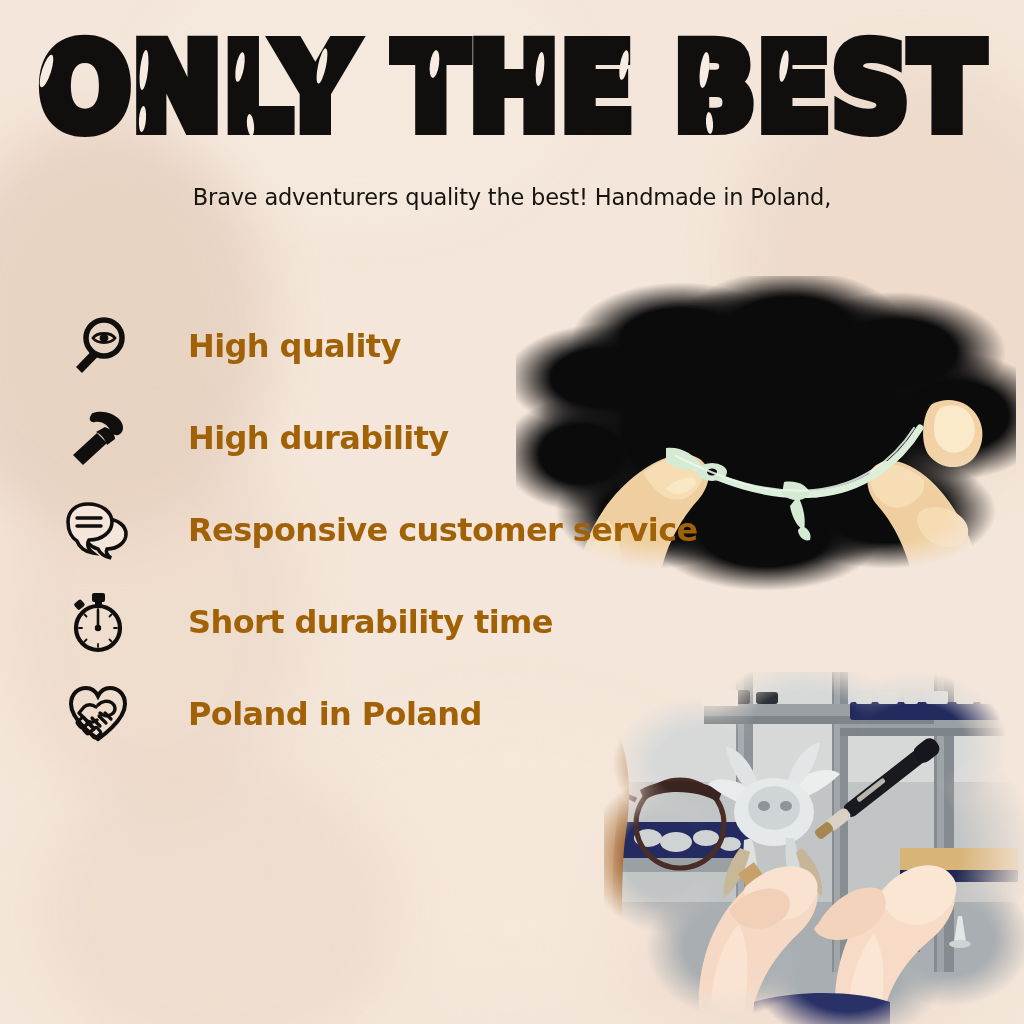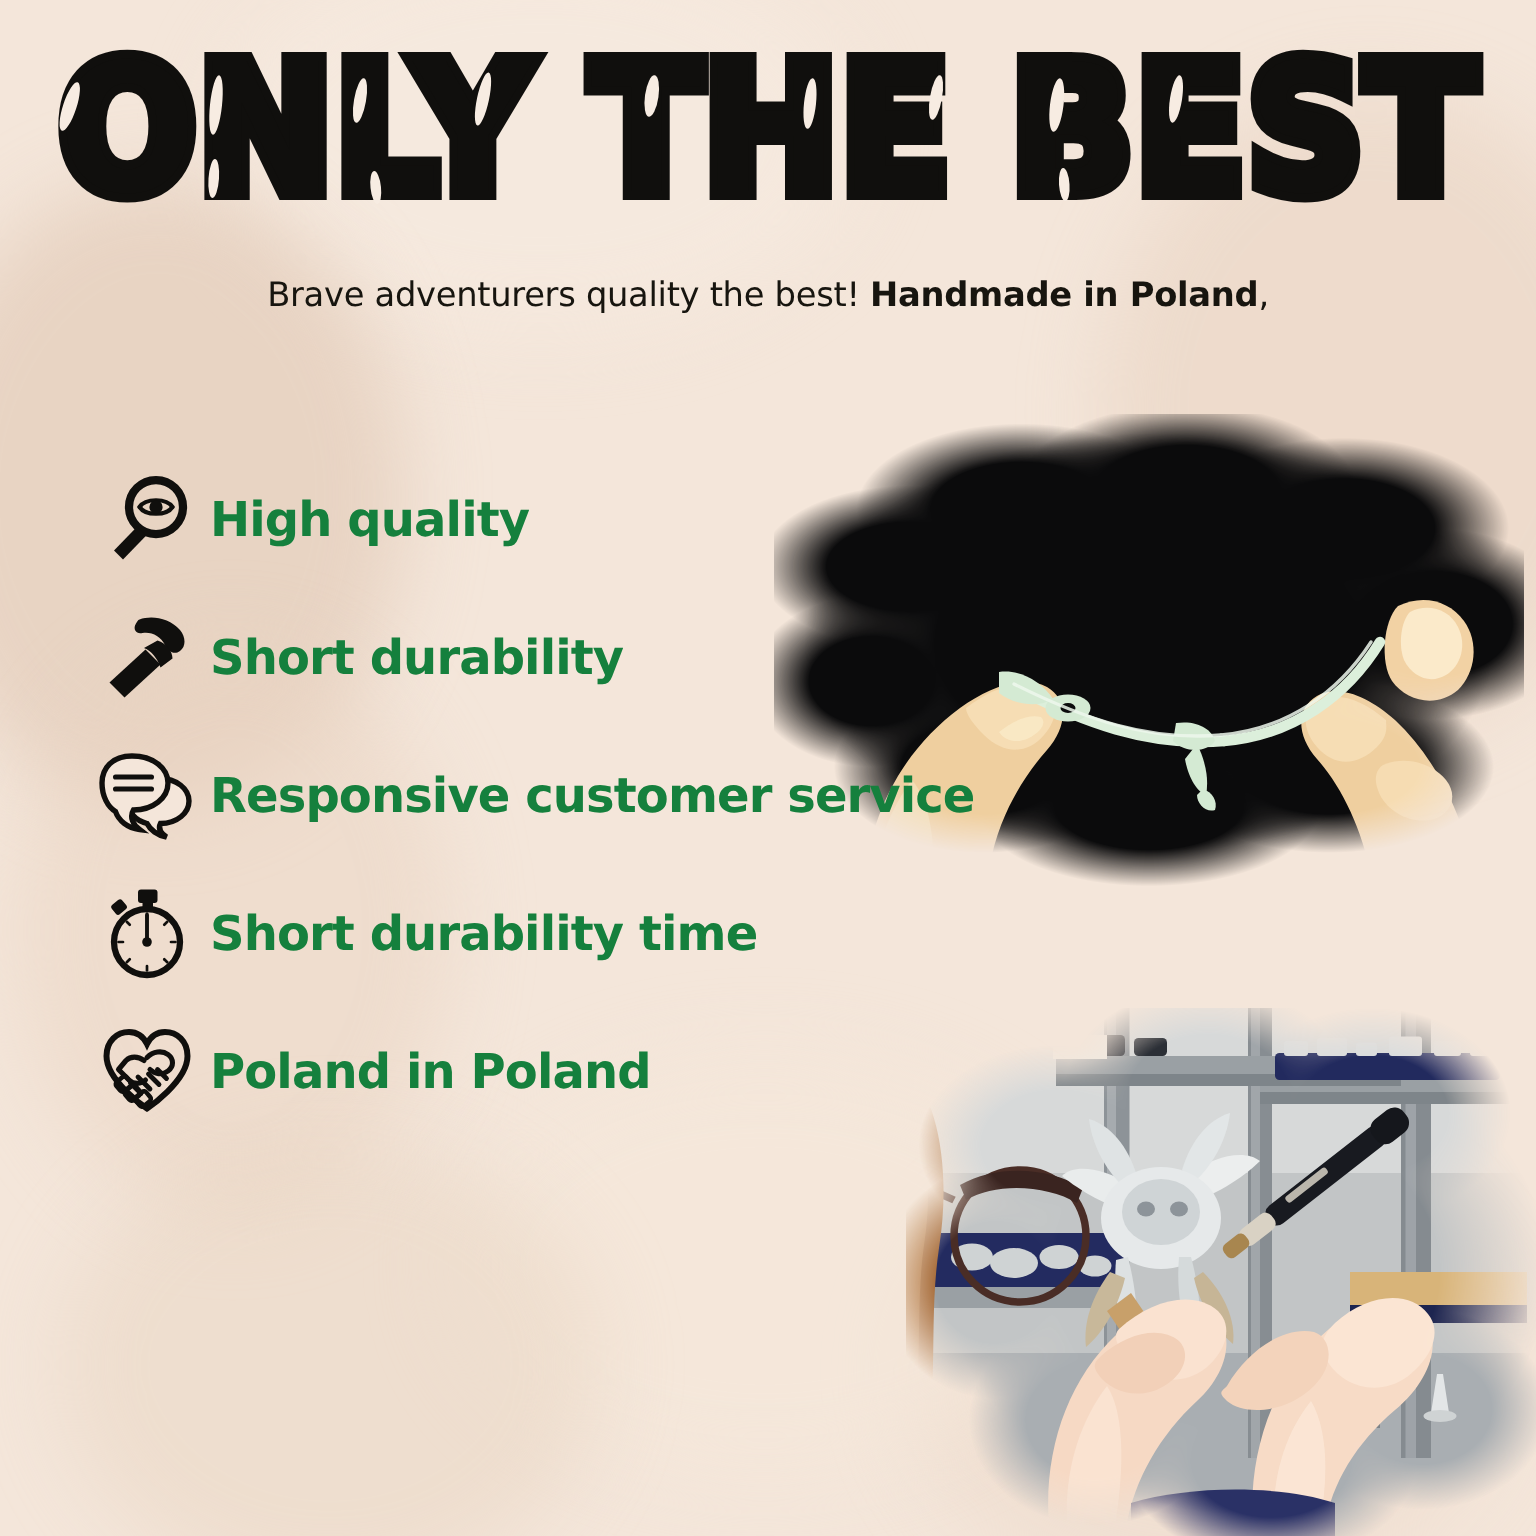--- a/index.html
+++ b/index.html
@@ -82,21 +82,21 @@
   .subtitle {
     position:absolute;
     left:60px; right:60px; top:182px;
     text-align:center;
     font-family:"DejaVu Sans", sans-serif;
     font-size:22.5px;
     line-height:1.42;
     color:#17150f;
     letter-spacing:-.2px;
   }
-  .subtitle b { font-weight:700; }
+  .subtitle b { font-weight:400; }
 
   
   .features {
     position:absolute;
     left:56px; top:300px;
     width:700px;
   }
   .feature-row {
     display:flex;
     align-items:center;
@@ -107,22 +107,23 @@
     flex:0 0 84px;
     display:flex;
     align-items:center;
     justify-content:center;
   }
   .feature-label {
     font-family:"DejaVu Sans", sans-serif;
     font-weight:700;
     font-size:32px;
     letter-spacing:-.6px;
-    color:#15803d;
+    color:#a16207;
     white-space:nowrap;
+    margin-left:48px;
   }
   .feature-icon svg { display:block; }
 
   
   .photo {
     position:absolute;
     overflow:hidden;
   }
   .photo-top {
     left:516px; top:276px;
@@ -390,21 +391,21 @@
 
     <div class="feature-row">
       <div class="feature-icon">
         <svg width="62" height="62" viewBox="0 0 62 62">
           <path d="M26 6 C34 3 46 5 53 13 C57 18 57 24 53 27 C49 30 45 27 43 23
                    C40 17 34 14 28 15 C24 16 22 13 23 10 C24 8 25 6 26 6 Z" fill="#100f0d"></path>
           <path d="M38 20 C44 22 48 27 48 32 L40 38 C38 32 34 27 29 25 Z" fill="#100f0d"></path>
           <path d="M30 26 L40 36 L16 58 L6 48 Z" fill="#100f0d"></path>
         </svg>
       </div>
-      <div class="feature-label">Short durability</div>
+      <div class="feature-label">High durability</div>
     </div>
 
 
     <div class="feature-row">
       <div class="feature-icon">
         <svg width="64" height="62" viewBox="0 0 64 62">
           <path d="M40 20 C52 20 60 27 60 35 C60 43 52 50 41 50
                    C39 54 42 57 45 59 C39 58 34 54 32 50
                    C24 48 19 42 19 35 C19 27 28 20 40 20 Z" fill="#f4e6da" stroke="#100f0d" stroke-width="3.6"></path>
           <path d="M22 5 C36 5 46 13 46 23 C46 33 36 41 23 41

